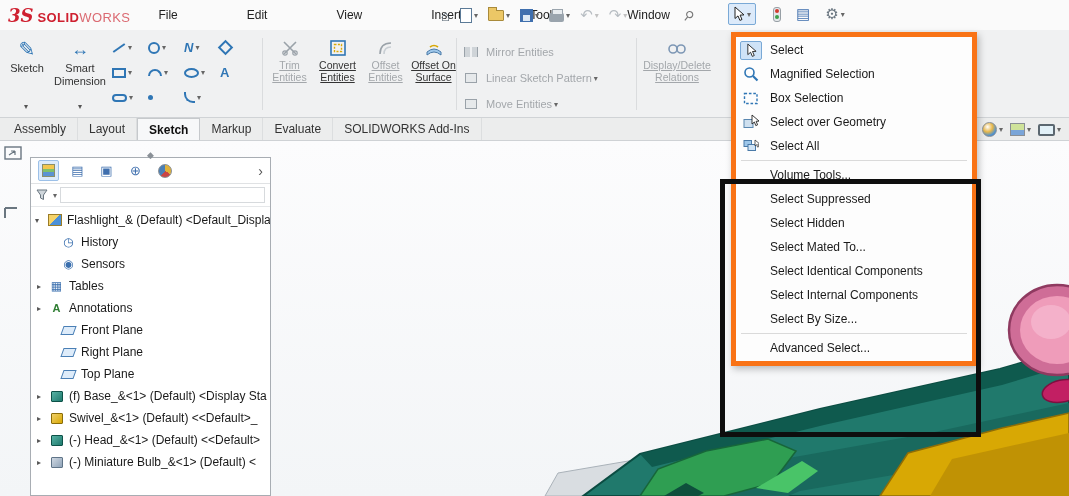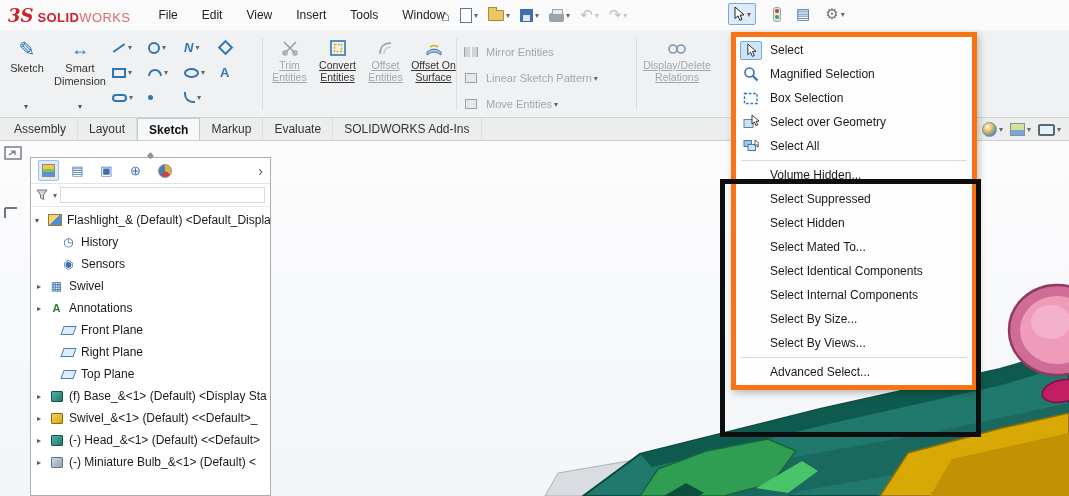--- a/index.html
+++ b/index.html
@@ -5,21 +5,21 @@
   * { margin:0; padding:0; box-sizing:border-box; }
   body { font-family:"Liberation Sans", sans-serif; background:#ffffff; }
   #app { position:relative; width:1069px; height:496px; background:#f2f3f5; overflow:hidden; font-size:12px; color:#222; }
 
   
   .menubar { position:absolute; left:0; top:0; width:1069px; height:30px; background:#fafafa; display:flex; align-items:center; z-index:5; }
   .logo { display:flex; align-items:baseline; margin-left:8px; }
   .logo-mark { font-family:"DejaVu Serif", serif; font-style:italic; font-weight:bold; font-size:18px; color:#cf2030; margin-right:4px; }
   .logo-solid { font-weight:bold; font-size:13px; color:#cf2030; letter-spacing:.4px; }
   .logo-works { font-size:13px; color:#db6a72; letter-spacing:.4px; }
-  .menus { display:flex; margin-left:16px; }
+  .menus { display:flex; margin-left:16px;gap:45px; }
   .menu-item { padding:5px 12px; font-size:12px; color:#222; cursor:default; }
   .pin { color:#777; font-size:13px; transform:rotate(40deg); margin-left:2px; }
 
   .qat { position:absolute; left:436px; top:2px; height:26px; display:flex; align-items:center; z-index:6; }
   .qbtn { display:flex; align-items:center; margin:0 5px; color:#4a5a68; font-size:15px; }
   .chev { font-size:8px; color:#666; margin-left:2px; }
   .dis { opacity:.38; }
   .ic-page { width:12px; height:15px; border:1px solid #5b7a97; background:#fff; }
   .ic-folder { width:16px; height:11px; background:#ecc766; border:1px solid #a98a3a; border-radius:1px; position:relative; }
   .ic-folder:before { content:""; position:absolute; left:-1px; top:-4px; width:7px; height:3px; background:#ecc766; border:1px solid #a98a3a; border-bottom:none; }
@@ -428,21 +428,21 @@
         <span class="tl">History</span>
       </div>
       <div class="trow child">
         <span class="exp"></span>
         <span class="tic g-blue">◉</span>
         <span class="tl">Sensors</span>
       </div>
       <div class="trow" style="padding-left:6px;">
         <span class="exp">▸</span>
         <span class="tic g-blue">▦</span>
-        <span class="tl">Swivel</span>
+        <span class="tl">Tables</span>
       </div>
       <div class="trow" style="padding-left:6px;">
         <span class="exp">▸</span>
         <span class="tic g-green">A</span>
         <span class="tl">Annotations</span>
       </div>
       <div class="trow child">
         <span class="exp"></span>
         <span class="tic">
             <span class="ic-plane"></span>
@@ -535,21 +535,21 @@
             <rect x="1" y="1.5" width="7.5" height="6" fill="#9ec7ea" stroke="#4a7aa8" stroke-width="1"></rect>
             <rect x="5" y="5.5" width="7.5" height="6" fill="#cfe3f5" stroke="#4a7aa8" stroke-width="1"></rect>
             <path d="M12 1 l0 6 1.6 -1.3 1 2.4 1.2 -0.5 -1 -2.4 2 -0.2 z" fill="#fff" stroke="#222" stroke-width="0.7"></path>
           </svg>
         </span>
       <span class="smi-label">Select All</span>
     </div>
     <div class="msep"></div>
     <div class="smi">
       <span class="smi-ic"></span>
-      <span class="smi-label">Volume Hidden...</span>
+      <span class="smi-label">Volume Tools...</span>
     </div>
     <div class="smi">
       <span class="smi-ic"></span>
       <span class="smi-label">Select Suppressed</span>
     </div>
     <div class="smi">
       <span class="smi-ic"></span>
       <span class="smi-label">Select Hidden</span>
     </div>
     <div class="smi">
@@ -561,24 +561,20 @@
       <span class="smi-label">Select Identical Components</span>
     </div>
     <div class="smi">
       <span class="smi-ic"></span>
       <span class="smi-label">Select Internal Components</span>
     </div>
     <div class="smi">
       <span class="smi-ic"></span>
       <span class="smi-label">Select By Size...</span>
     </div>
-    <div class="smi">
-      <span class="smi-ic"></span>
-      <span class="smi-label">Select By Views...</span>
-    </div>
     <div class="msep"></div>
     <div class="smi">
       <span class="smi-ic"></span>
       <span class="smi-label">Advanced Select...</span>
     </div>
   </div>
 
   <div class="hl-box"></div>
 
 </div>

